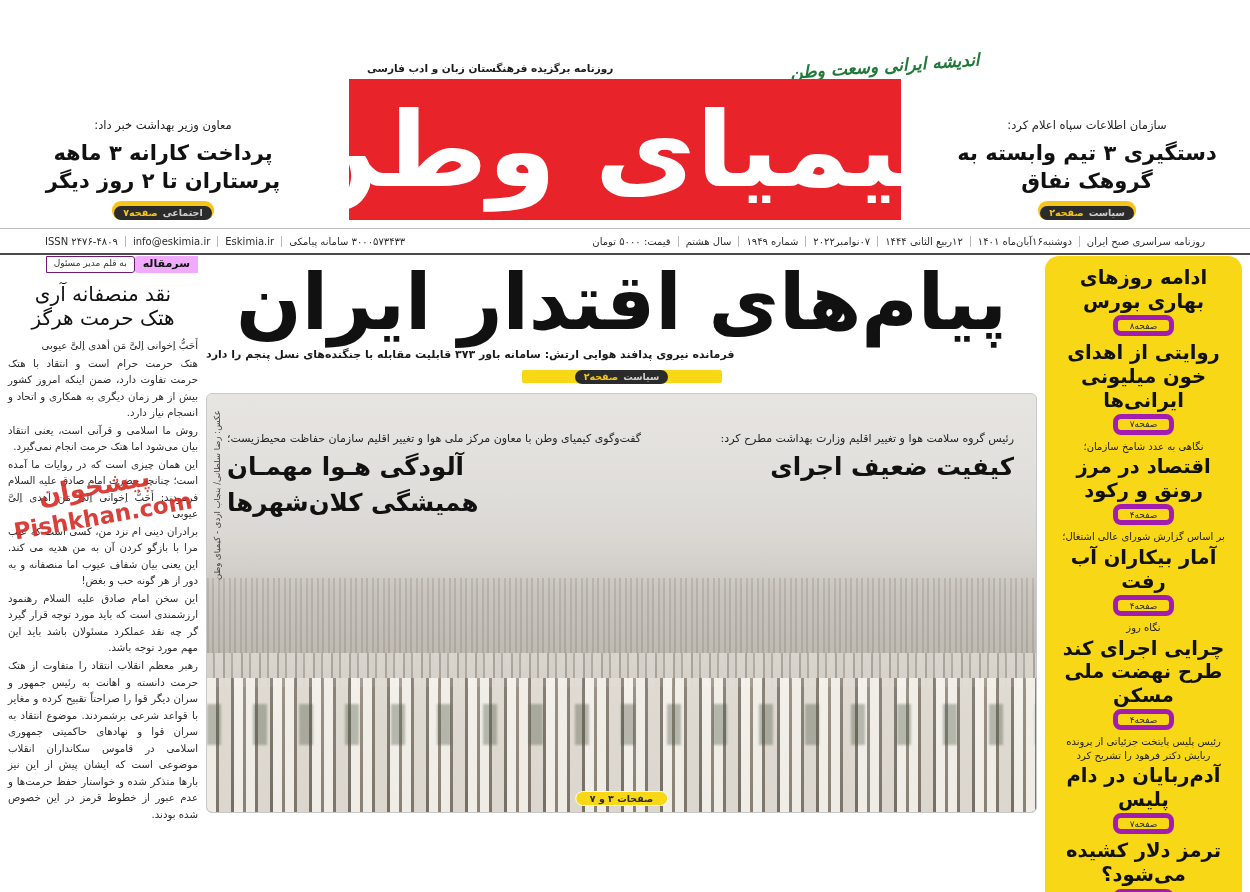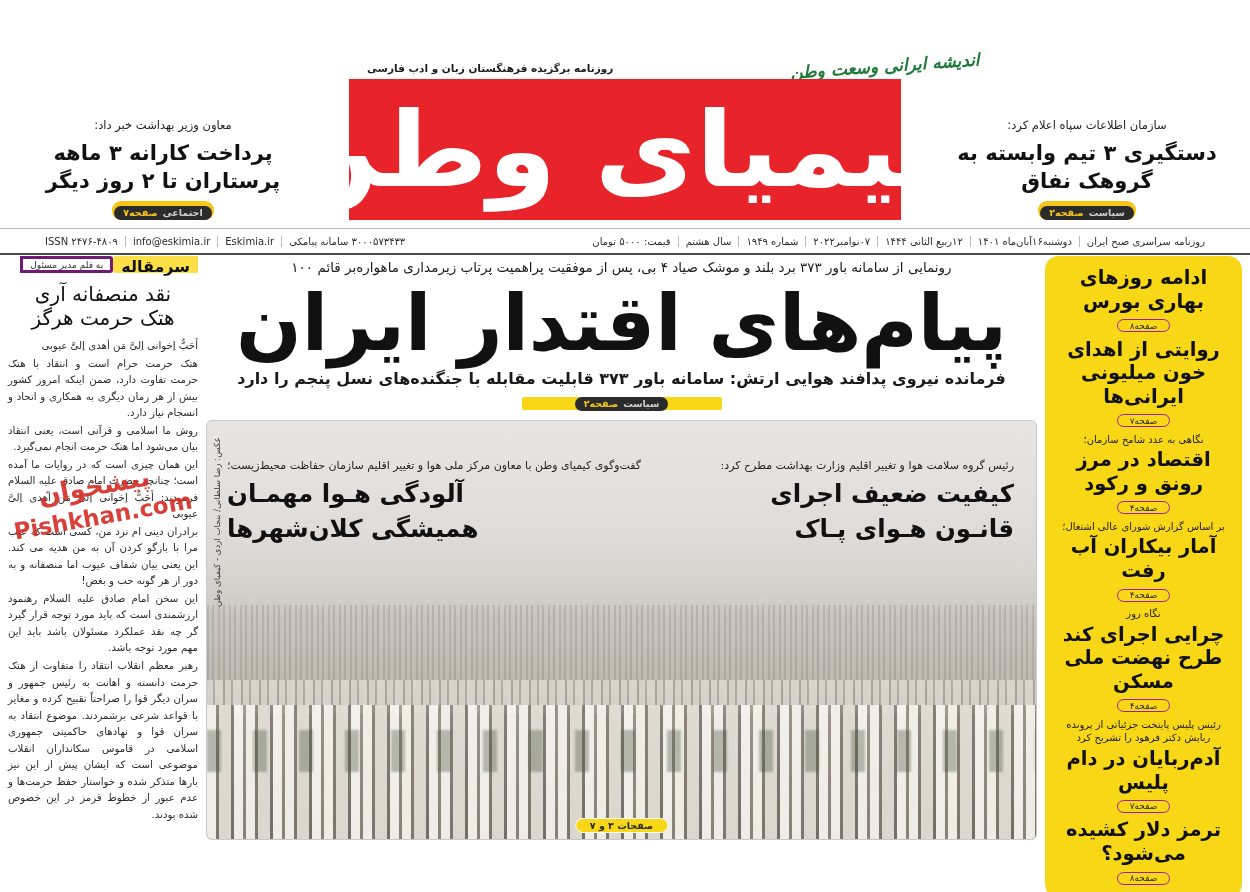--- a/index.html
+++ b/index.html
@@ -88,34 +88,34 @@
     background: #f7d716; border-radius: 14px;
     padding: 10px 9px 8px; text-align: center;
   }
   .sb-item { margin-bottom: 5px; }
   .sb-over { font-size: 10px; color: #1a1a1a; line-height: 1.35; margin-bottom: 2px; }
   .sb-head {
     font-size: 19.5px; font-weight: bold; color: #111;
     line-height: 1.22; letter-spacing: -0.5px;
   }
   .pill-outline {
-    display: inline-block; border: 1px solid #a21caf; border-radius: 8px;
+    display: inline-block; border: 5px solid #a21caf; border-radius: 8px;
     padding: 0.5px 12px; font-size: 9px; color: #2b2b2b; margin-top: 0;
     background: transparent;
   }
 
   
   .editorial { position: absolute; left: 8px; top: 0; width: 190px; height: 628px; }
   .ed-badge-row { display: flex; justify-content: flex-start; align-items: stretch; height: 17px; }
   .ed-badge-yellow {
-    background: #fde047; font-size: 16px; font-weight: bold; color: #111;
+    background: #f0abfc; font-size: 11px; font-weight: bold; color: #111;
     padding: 1px 8px; border-radius: 3px 0 0 3px;
   }
   .ed-badge-white {
-    background: #fff; border: 3px solid #701a75; font-size: 9px; color: #333;
+    background: #fff; border: 1px solid #701a75; font-size: 9px; color: #333;
     padding: 1px 7px; border-radius: 0 3px 3px 0;
   }
   .ed-title {
     text-align: center; font-size: 20px; font-weight: normal; color: #111;
     line-height: 1.28; margin: 9px 0 7px; letter-spacing: -0.4px;
   }
   .ed-body {
     font-size: 10.2px; line-height: 1.62; color: #2a2a2a; text-align: justify;
     position: relative;
   }
@@ -136,21 +136,21 @@
   .lead-kicker {
     text-align: center; font-size: 13.5px; color: #1a1a1a;
     line-height: 1.4; font-weight: 500; margin-top: 2px;
   }
   .lead-title {
     text-align: center; font-size: 77px; font-weight: bold; color: #111;
     line-height: 1.12; letter-spacing: -3px; margin: 4px 0 2px;
     white-space: nowrap;
   }
   .lead-sub {
-    text-align: center; font-size: 16px; color: #1a1a1a; font-weight: bold;
+    text-align: left; font-size: 11px; color: #1a1a1a; font-weight: bold;
     margin-top: 2px;
   }
   .lead-badgebar {
     position: relative; height: 15px; margin-top: 8px;
     display: flex; align-items: center; justify-content: center;
   }
   .lead-badgebar .bar {
     position: absolute; left: 50%; transform: translateX(-50%);
     width: 200px; height: 13px; background: #f7d716; border-radius: 2px;
   }
@@ -327,21 +327,20 @@
           </div>
           <div class="sb-item">
             <div class="sb-head">ترمز دلار کشیده می‌شود؟</div>
             <div><span class="pill-outline">صفحه۸</span></div>
           </div>
         </div>
 
     </div>
 
     <div class="center">
-      <div class="lead-kicker">رونمایی از سامانه باور ۳۷۳ برد بلند و موشک صیاد ۴ بی، پس از موفقیت پراهمیت پرتاب زیرمداری ماهواره‌بر قائم ۱۰۰</div>
       <div class="lead-title">پیام‌های اقتدار ایران</div>
       <div class="lead-sub">فرمانده نیروی پدافند هوایی ارتش: سامانه باور ۳۷۳ قابلیت مقابله با جنگنده‌های نسل پنجم را دارد</div>
       <div class="lead-badgebar">
         <span class="bar"></span>
         <span class="pill-dark">
           <span class="sect">سیاست</span>
           <span>صفحه۲</span>
         </span>
       </div>
 
@@ -351,21 +350,20 @@
           <div class="city-far"></div>
           <div class="strip-flat"></div>
           <div class="city-mid"></div>
           <div class="city-near"></div>
           <div class="city-trees"></div>
         </div>
 
         <div class="photo-cap right">
           <div class="cap-over">رئیس گروه سلامت هوا و تغییر اقلیم وزارت بهداشت مطرح کرد:</div>
           <div class="cap-head">کیفیت ضعیف اجرای</div>
-          <div class="cap-head">قانـون هـوای پـاک</div>
         </div>
 
         <div class="photo-cap left">
           <div class="cap-over">گفت‌وگوی کیمیای وطن با معاون مرکز ملی هوا و تغییر اقلیم سازمان حفاظت محیط‌زیست؛</div>
           <div class="cap-head">آلودگی هـوا مهمـان</div>
           <div class="cap-head">همیشگی کلان‌شهرها</div>
         </div>
 
         <div class="photo-credit">عکس: رضا سلطانی/ بنجاب اردی - کیمیای وطن</div>
         <div class="photo-badge">صفحات ۳ و ۷</div>

